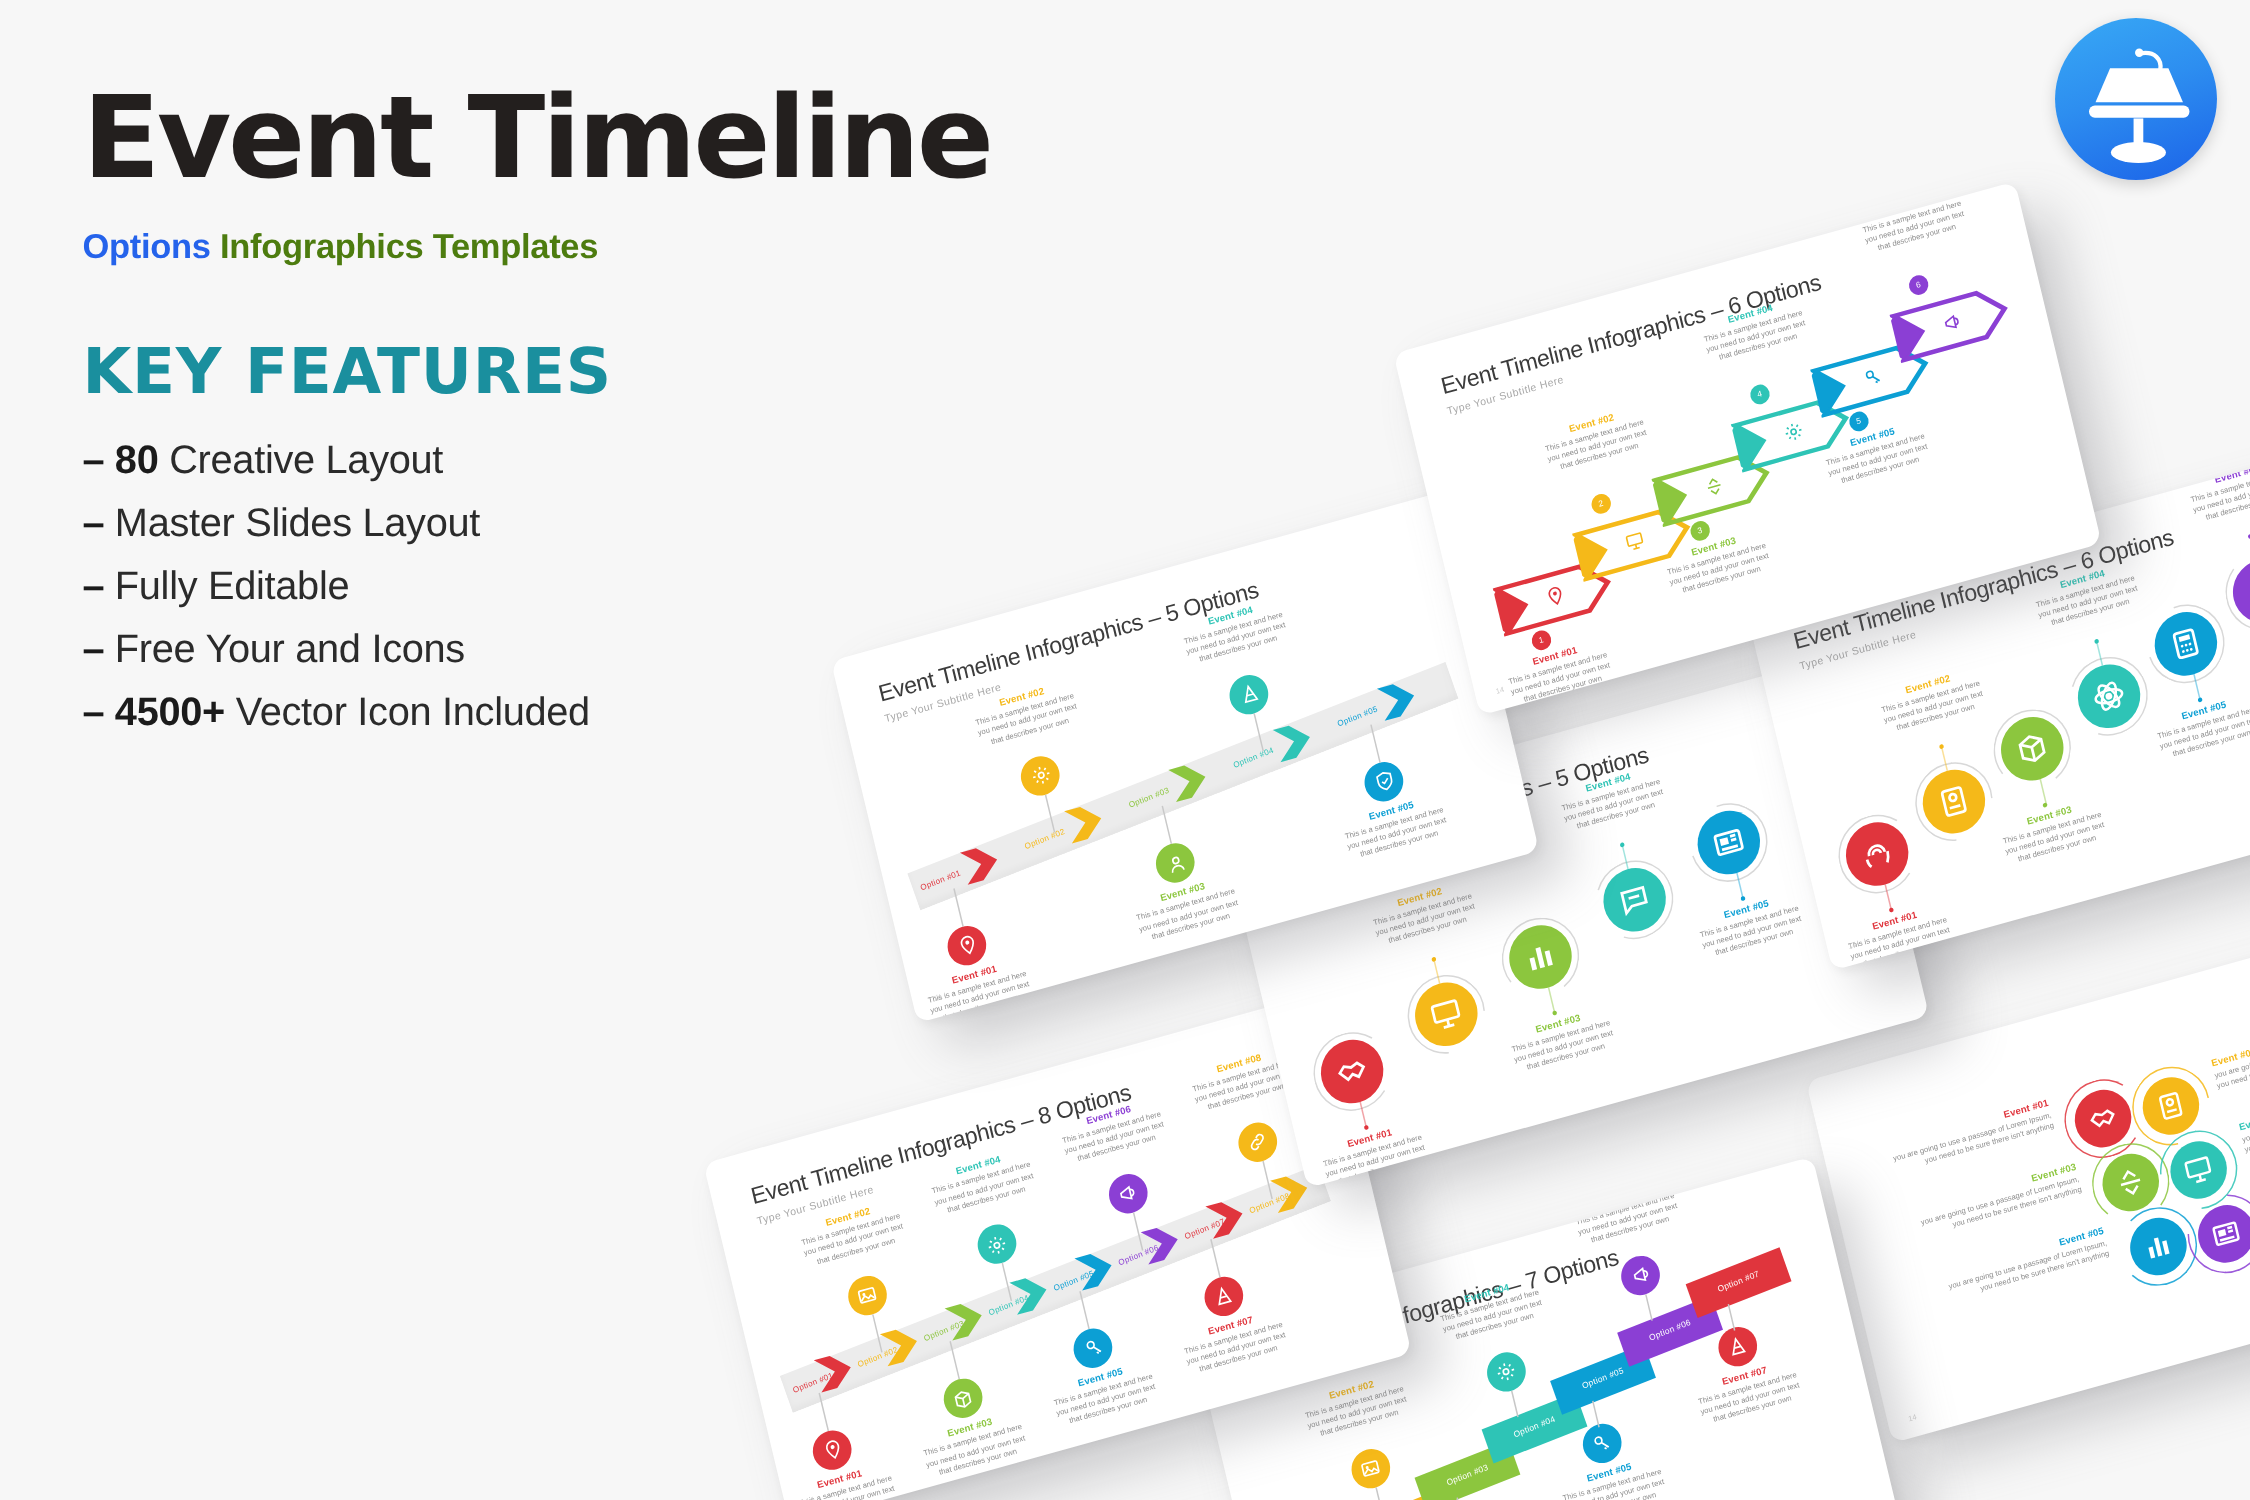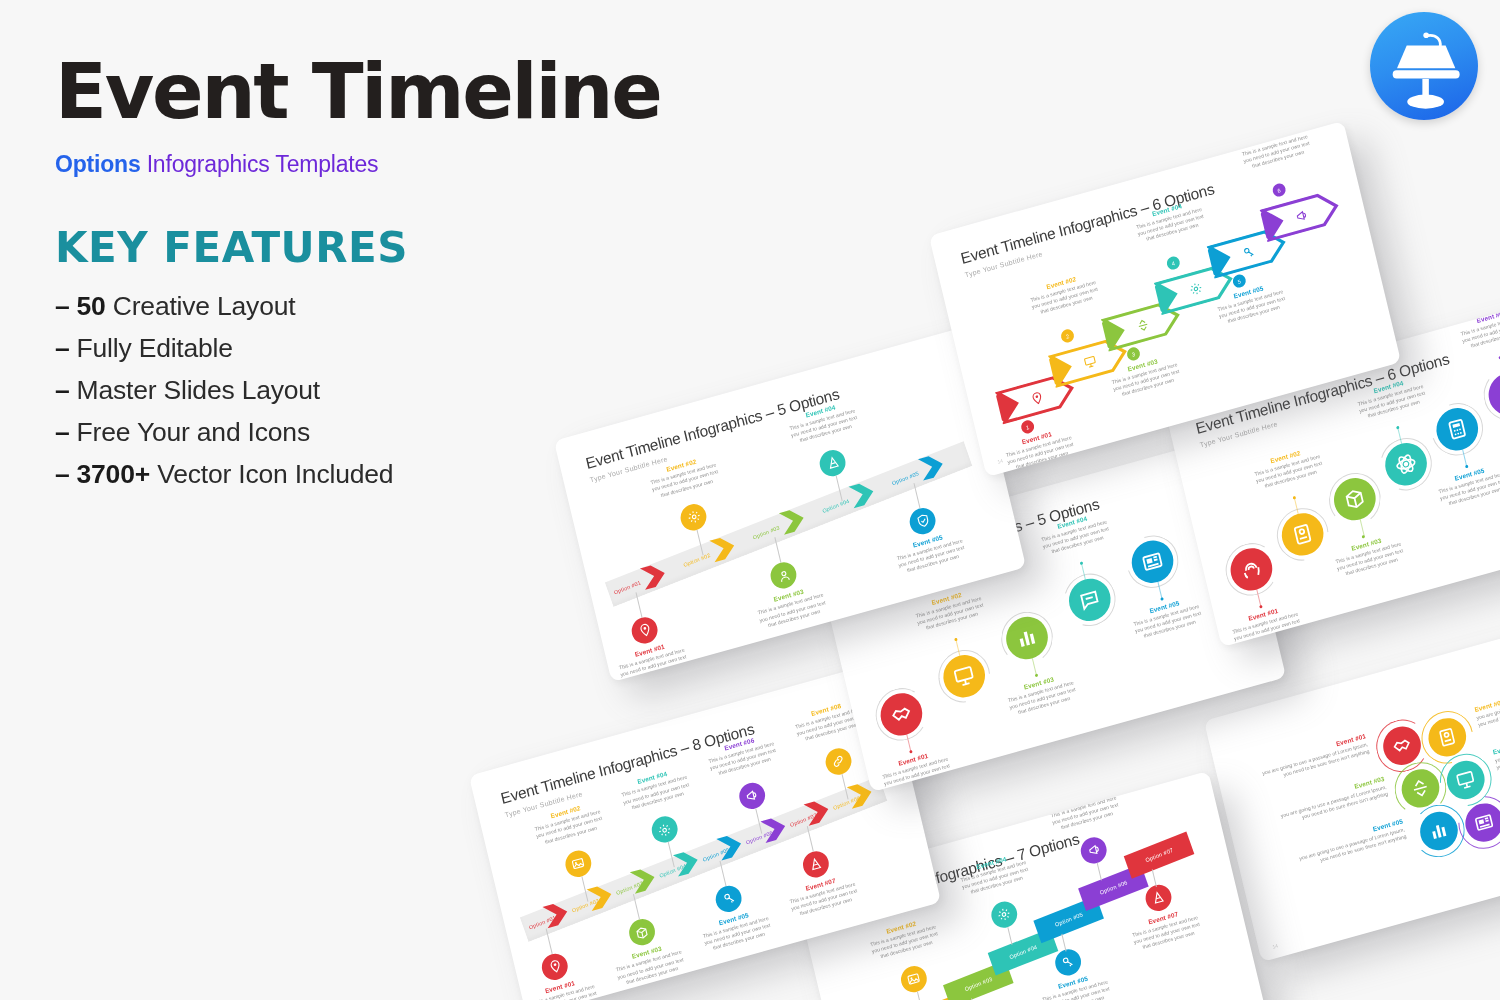--- a/index.html
+++ b/index.html
@@ -17,21 +17,21 @@
     font-size:76px;
     font-weight:bold;
     color:#231f1e;
     letter-spacing:-2.2px;
     line-height:0.98;
     font-family:"DejaVu Sans", sans-serif;
   }
 
   #subtitle-line { margin-top:22px; font-size:23px; letter-spacing:-0.2px; }
   #subtitle-brand { color:#2563eb; font-weight:bold; }
-  #subtitle-rest  { color:#6d28d9; font-weight:400; }
+  #subtitle-rest  { color:#4d7c0f; font-weight:700; }
 
   #key-features-heading {
     margin-top:45px;
     font-size:42px;
     font-weight:bold;
     color:#1a8f9e;
     letter-spacing:0.5px;
     font-family:"DejaVu Sans", sans-serif;
   }
 
@@ -748,25 +748,25 @@
 
   <h1 id="page-title">Event Timeline</h1>
 
   <div id="subtitle-line">
     <span id="subtitle-brand">Options</span><span id="subtitle-rest"> Infographics Templates</span>
   </div>
 
   <h2 id="key-features-heading">KEY FEATURES</h2>
 
   <ul id="features-list">
-      <li class="feature-item"><span class="feature-dash">–</span><span class="feature-strong">50</span><span> Creative Layout</span></li>
+      <li class="feature-item"><span class="feature-dash">–</span><span class="feature-strong">80</span><span> Creative Layout</span></li>
+      <li class="feature-item"><span class="feature-dash">–</span><span>Master Slides Layout</span></li>
       <li class="feature-item"><span class="feature-dash">–</span><span>Fully Editable</span></li>
-      <li class="feature-item"><span class="feature-dash">–</span><span>Master Slides Layout</span></li>
       <li class="feature-item"><span class="feature-dash">–</span><span>Free Your and Icons</span></li>
-      <li class="feature-item"><span class="feature-dash">–</span><span class="feature-strong">3700+</span><span> Vector Icon Included</span></li>
+      <li class="feature-item"><span class="feature-dash">–</span><span class="feature-strong">4500+</span><span> Vector Icon Included</span></li>
     </ul>
 </div>
 
 <div id="keynote-logo">
   <svg viewBox="0 0 100 100">
     <path d="M52 22 C62 20 66 26 65 32" stroke="#fff" stroke-width="2.6" fill="none" stroke-linecap="round"></path>
     <circle cx="52" cy="21.5" r="2.6" fill="#fff"></circle>
     <path d="M34 31 H70 L79 52 H25 Z" fill="#fff"></path>
     <rect x="21" y="54" width="62" height="7.5" rx="3.6" fill="#fff"></rect>
     <rect x="48.5" y="62" width="6" height="19" fill="#fff"></rect>

